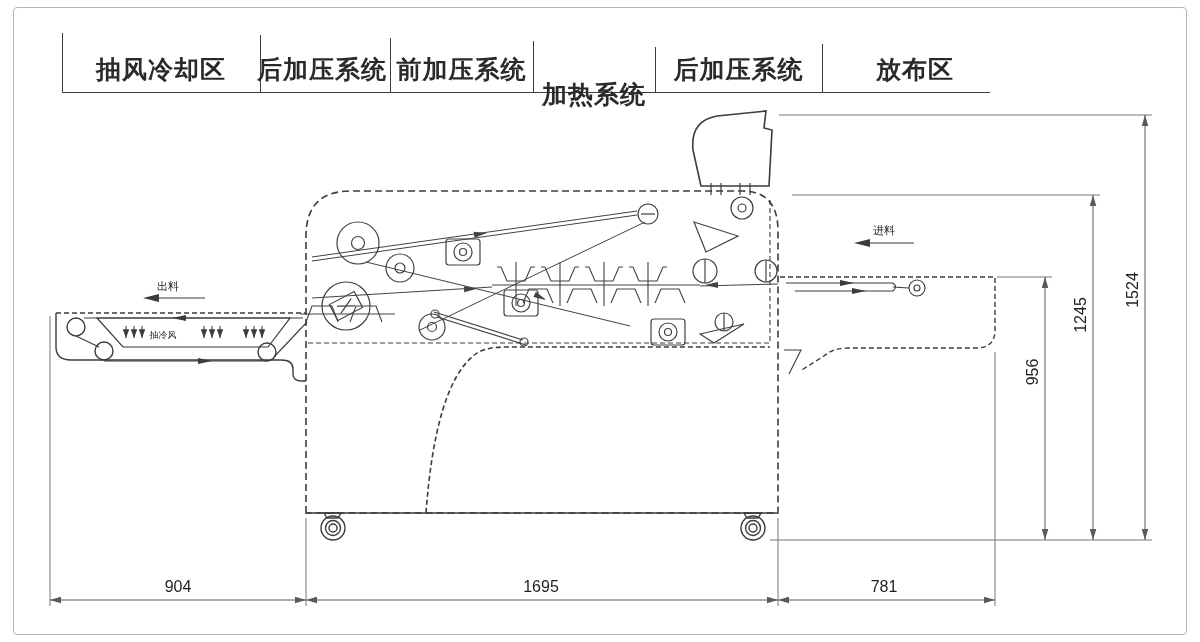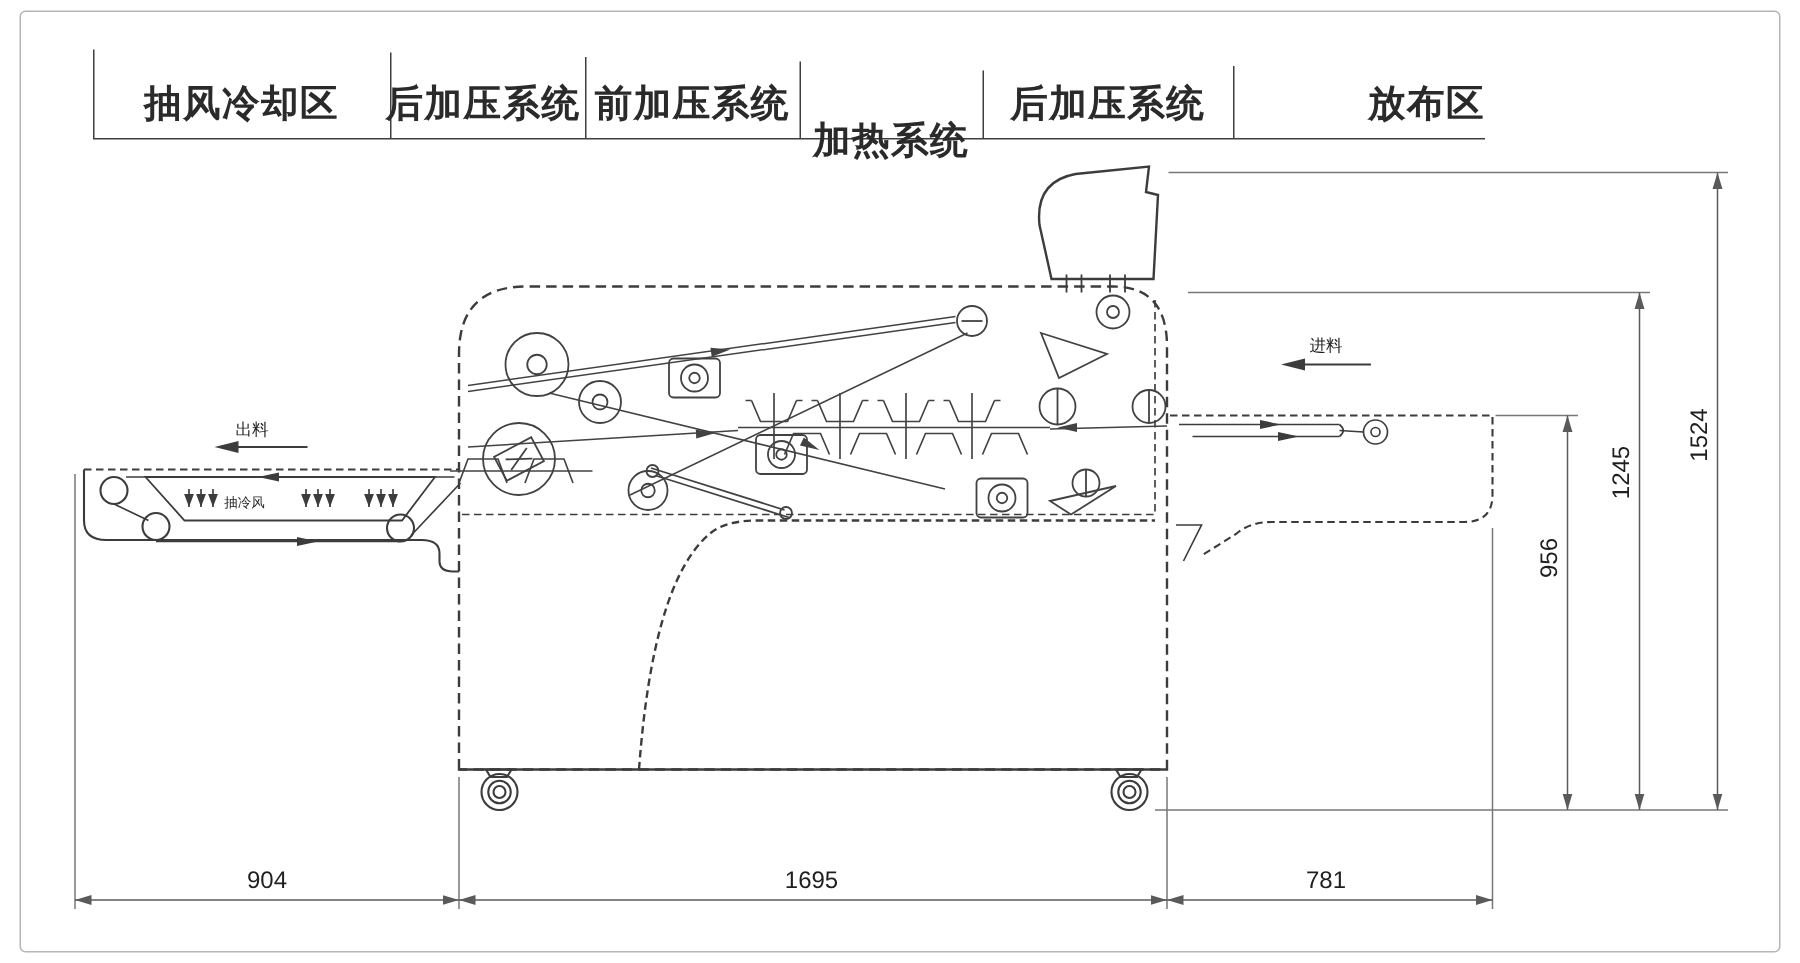--- a/index.html
+++ b/index.html
@@ -9,21 +9,21 @@
   }
   .frame{
     position:absolute;left:13px;top:7px;right:13px;bottom:7px;
     border:1px solid #b5b5b5;border-radius:4px;pointer-events:none;
   }
   .zone-label{
     position:absolute;top:56px;height:26px;line-height:26px;
     font-size:25px;font-weight:bold;color:#2a2a2a;text-align:center;
     letter-spacing:1px;white-space:nowrap;
   }
-  .zone-label.align-left{text-align:right;padding-left:18px;box-sizing:border-box;}
+  .zone-label.align-left{text-align:center;padding-left:18px;box-sizing:border-box;}
   .zone-divider{position:absolute;width:0;border-left:1.5px solid #3e3e3e;}
   .zone-baseline{position:absolute;height:0;border-top:1.5px solid #3e3e3e;}
   svg text{font-family:"Liberation Sans",sans-serif;}
 </style>
 </head>
 <body>
 
 <div id="stage">
 
   <div class="frame"></div>

